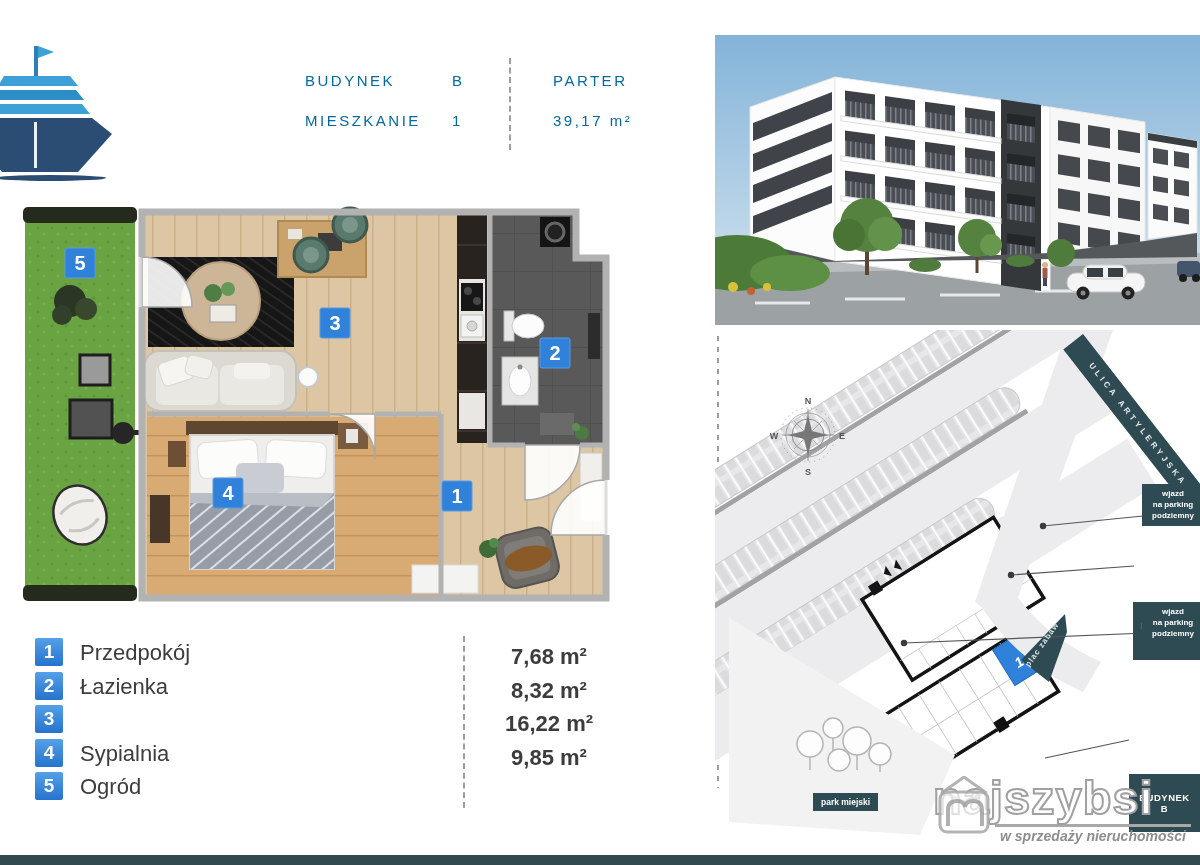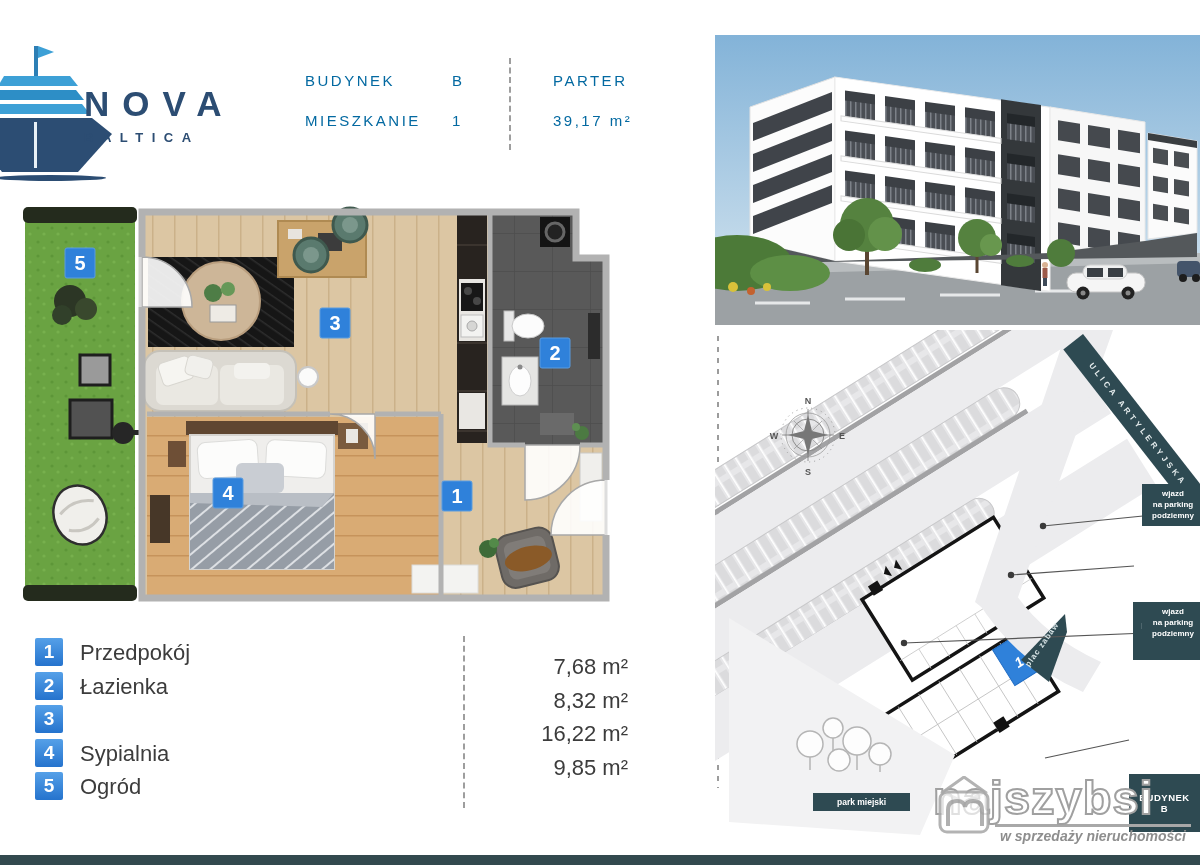--- a/index.html
+++ b/index.html
@@ -11,29 +11,29 @@
   #brand-line1{font-size:35px;font-weight:700;letter-spacing:13px;line-height:1;}
   #brand-line2{font-size:13px;font-weight:700;letter-spacing:8.5px;margin-top:9px;}
   .spec{position:absolute;font-size:15px;letter-spacing:2.5px;color:#0369a1;}
   .dashv{position:absolute;border-left:2px dashed #9e9e9e;}
   
   .lg-row{position:absolute;left:30px;width:570px;height:30px;}
   .lg-badge{position:absolute;left:5px;top:0;width:28px;height:28px;border-radius:2px;
             background:linear-gradient(#55a0e8,#2573cd);color:#fff;font-size:19px;font-weight:700;
             display:flex;align-items:center;justify-content:center;}
   .lg-name{position:absolute;left:50px;top:2px;font-size:22px;color:#3c3c3c;text-align:right;}
-  .lg-area{position:absolute;left:440px;top:16px;width:158px;text-align:right;font-size:22px;color:#3c3c3c;}
+  .lg-area{position:absolute;left:440px;top:6px;width:158px;text-align:center;font-size:22px;color:#3c3c3c;font-weight:bold;}
   
   #siteplan-wrap{position:absolute;left:715px;top:330px;width:485px;height:530px;}
   #siteplan-wrap svg{position:absolute;left:0;top:0;}
   #sp-overlay{position:absolute;left:0;top:0;width:485px;height:530px;overflow:hidden;}
   .teal-lbl{position:absolute;background:#2e4a52;color:#fff;text-align:center;font-weight:700;}
   .lbl-wjazd{width:58px;padding:4px 2px;font-size:8px;line-height:1.4;white-space:pre-line;}
   .lbl-bud{font-size:9.5px;letter-spacing:.5px;padding:18px 7px;margin-top:48px;}
-  .lbl-park{font-size:8.5px;padding:4px 24px;}
+  .lbl-park{font-size:8.5px;padding:4px 8px;}
   .lbl-plac{background:transparent;color:#d9e5e7;font-size:8px;letter-spacing:1px;width:80px;
             transform:rotate(-55deg);}
   .ribbon{position:absolute;left:368px;top:4px;width:210px;height:25px;background:#2e4a52;
           color:#e6edee;font-size:8px;font-weight:700;letter-spacing:3.5px;text-align:center;
           line-height:25px;transform:rotate(52deg);transform-origin:0 0;}
   
   #watermark{position:absolute;left:218px;top:446px;width:262px;}
   .wm-row{display:flex;align-items:flex-end;}
   #wm-name{font-size:47px;font-weight:700;color:#fff;line-height:.95;letter-spacing:1px;
            -webkit-text-stroke:2px #a0a0a0;text-shadow:0 0 1px #aaa;}
@@ -52,24 +52,20 @@
       <rect x="42" y="8" width="4" height="30" fill="#2d7fb5"></rect>
       <polygon points="46,8 62,14 46,20" fill="#3da0d6"></polygon>
       <polygon points="12,38 78,38 86,48 6,48" fill="#3da0d6"></polygon>
       <polygon points="8,52 84,52 92,62 2,62" fill="#2d8ec6"></polygon>
       <polygon points="4,66 90,66 98,76 0,76" fill="#3da0d6"></polygon>
       <polygon points="0,80 100,80 120,96 86,134 10,134 0,120" fill="#2c4d73"></polygon>
       <rect x="42" y="84" width="3" height="46" fill="#e9f1f7"></rect>
       <ellipse cx="58" cy="140" rx="56" ry="3" fill="#2c4d73"></ellipse>
     </g>
   </svg>
-  <div id="brand-name">
-    <div id="brand-line1">NOVA</div>
-    <div id="brand-line2">BALTICA</div>
-  </div>
 
   <div class="spec" style="left:305px;top:72px">BUDYNEK</div>
   <div class="spec" style="left:452px;top:72px">B</div>
   <div class="spec" style="left:305px;top:112px">MIESZKANIE</div>
   <div class="spec" style="left:452px;top:112px">1</div>
   <div class="dashv" style="left:509px;top:58px;height:92px"></div>
   <div class="spec" style="left:553px;top:72px">PARTER</div>
   <div class="spec" style="left:553px;top:112px">39,17 m²</div>
 
   <svg class="abs" style="left:20px;top:195px" width="600" height="420" viewBox="0 0 600 420">

